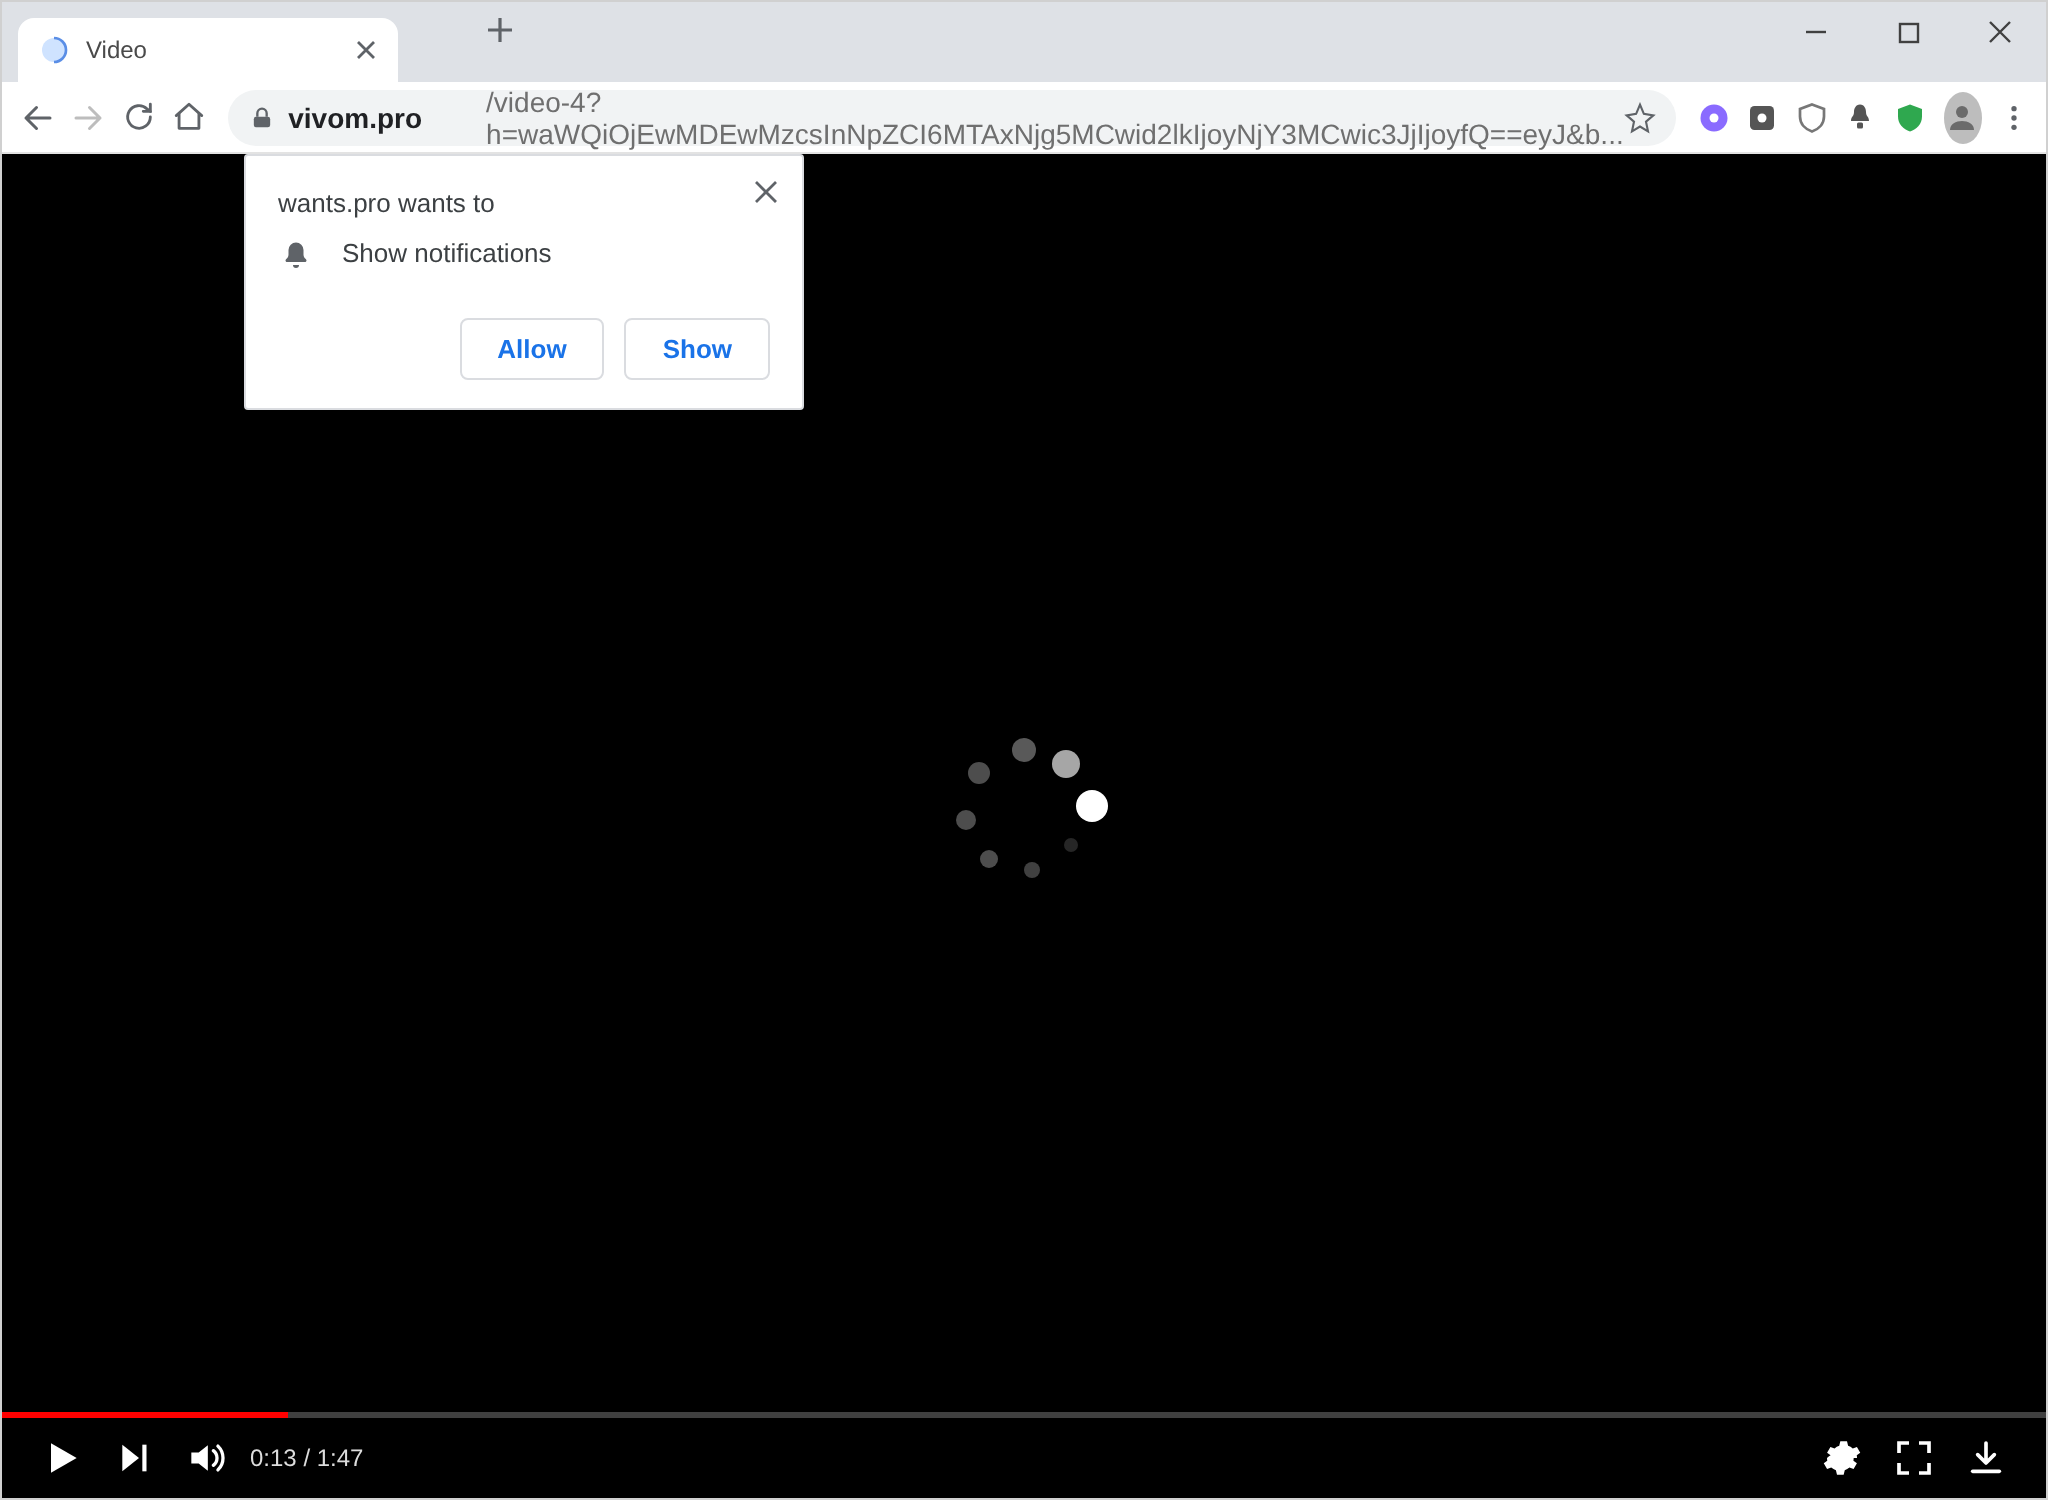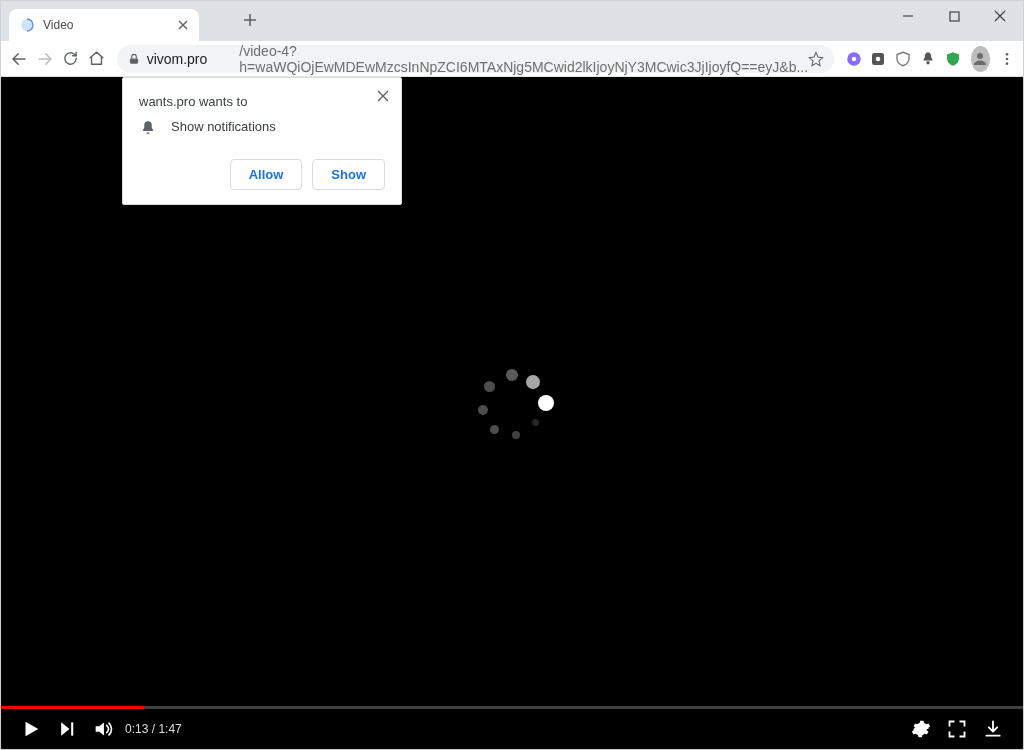--- a/index.html
+++ b/index.html
@@ -1,37 +1,37 @@
 <!DOCTYPE html>
 <html><head>
 <meta charset="utf-8">
 <style>
   * { box-sizing: border-box; margin: 0; padding: 0; }
   html, body { width: 1024px; height: 750px; overflow: hidden; font-family: "Segoe UI", Arial, sans-serif; background: #fff; }
   .window { width: 1024px; height: 750px; background: #fff; display: flex; flex-direction: column; border: 1px solid #d0d0d0; }
 
   
   .titlebar { height: 40px; background: #dee1e6; display: flex; align-items: flex-end; position: relative; }
-  .tabs { display: flex; align-items: center; height: 100%; padding-left: 8px; gap: 31px; }
+  .tabs { display: flex; align-items: flex-start; height: 100%; padding-left: 8px; gap: 31px; }
   .tab { background: #fff; border-radius: 8px 8px 0 0; height: 32px; min-width: 190px; display: flex; align-items: center; padding: 0 8px 0 10px; font-size: 12px; color: #4a4a4a; margin-top: 8px; position: relative; }
   .tab .favicon { width: 16px; height: 16px; margin-right: 8px; display: flex; align-items:center; justify-content:center; }
   .tab .favicon svg { width:16px; height:16px; }
   .tab .tab-title { flex: 1; white-space: nowrap; overflow: hidden; text-overflow: ellipsis; }
   .tab .tab-close { width: 16px; height: 16px; display:flex; align-items:center; justify-content:center; color:#5f6368; cursor:pointer; }
   .newtab { width: 28px; height: 28px; display:flex; align-items:center; justify-content:center; color:#5f6368; cursor:pointer; margin-left:6px; margin-bottom:2px; }
   .win-controls { position:absolute; right:0; top:0; height:100%; display:flex; }
   .win-ctrl { width: 46px; height: 30px; display:flex; align-items:center; justify-content:center; color:#404040; cursor:pointer; }
 
   
   .toolbar { height: 36px; background: #fff; border-bottom: 1px solid #e3e3e3; display:flex; align-items:center; padding: 0 6px; gap:2px; }
   .tbtn { width:32px; height:30px; border-radius:50%; display:flex; align-items:center; justify-content:center; color:#5f6368; cursor:pointer; }
   .tbtn.disabled { color:#bdbdbd; cursor:default; }
   .omnibox { flex:1; height:28px; background:#f1f3f4; border-radius:14px; display:flex; align-items:center; padding:0 10px; font-size:14px; color:#202124; margin:0 6px; position:relative; }
   .omnibox .lock { color:#5f6368; margin-right:6px; display:flex; }
-  .omnibox .url-domain { color:#202124; font-weight:400; }
+  .omnibox .url-domain { color:#202124; font-weight:700; }
   .omnibox .url-path { color:#6f6f6f;margin-left:32px; }
   .omnibox .star { color:#5f6368; margin-left:auto; display:flex; cursor:pointer; }
   .ext { width:28px; height:28px; border-radius:50%; display:flex; align-items:center; justify-content:center; margin:0 1px; cursor:pointer; }
   .avatar { width:26px; height:26px; border-radius:50%; background:#bdbdbd; display:flex; align-items:center; justify-content:center; margin:0 4px; cursor:pointer; }
   .menu { width:28px; height:28px; display:flex; align-items:center; justify-content:center; color:#5f6368; cursor:pointer; }
 
   
   .content { flex:1; background:#000; position:relative; overflow:hidden; }
 
   

